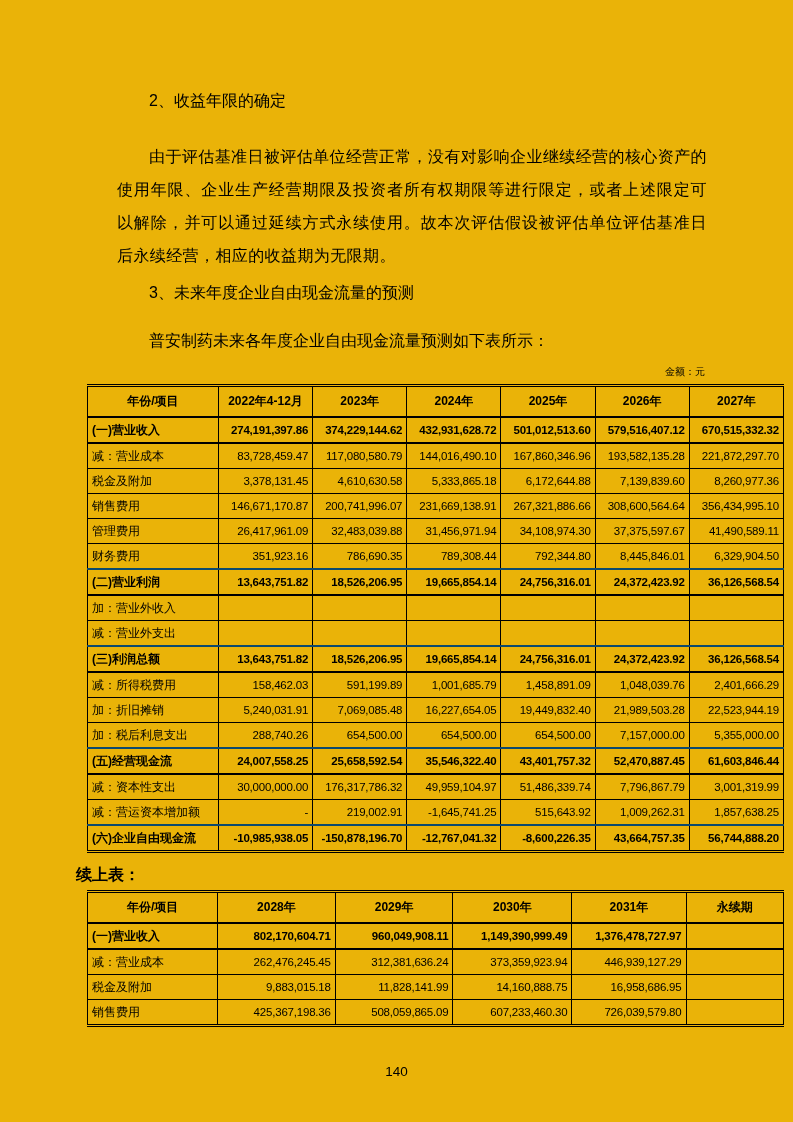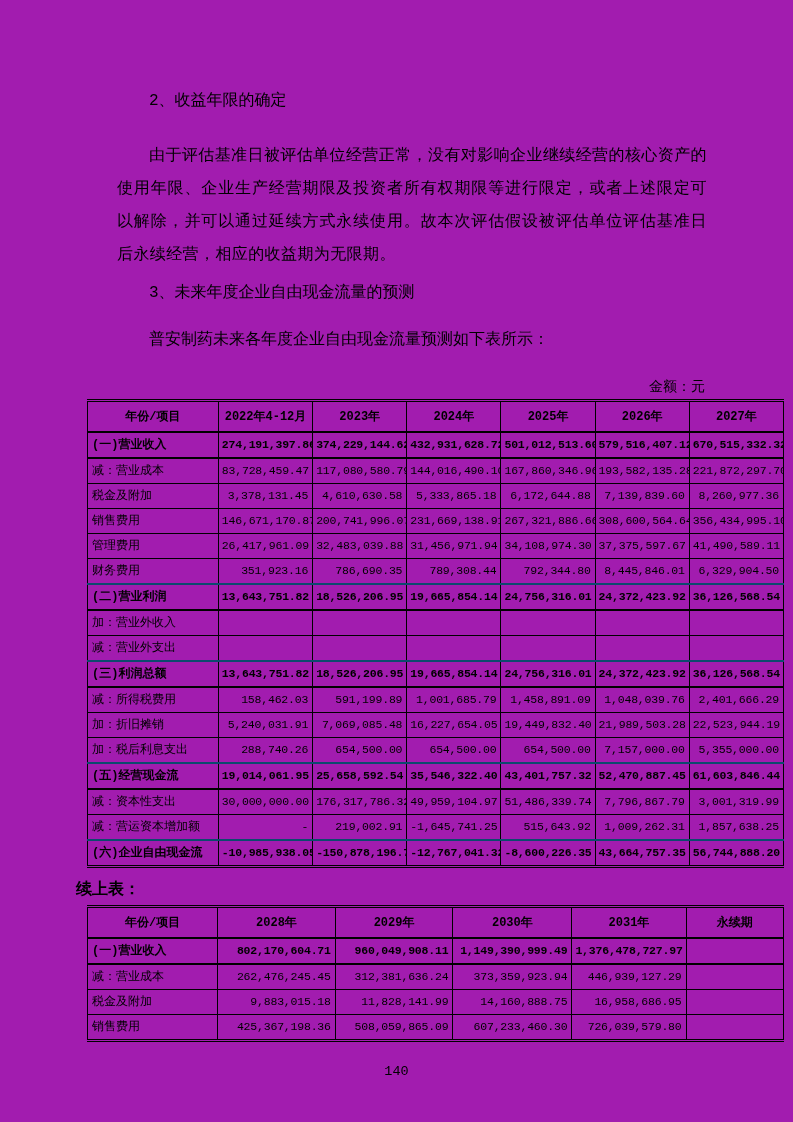--- a/index.html
+++ b/index.html
@@ -1,45 +1,45 @@
 <!DOCTYPE html>
 <html lang="zh"><head>
 <meta charset="utf-8">
 <style>
   html, body { margin:0; padding:0; background:#ffffff; }
   .page {
     position: relative;
     width: 793px;
     height: 1122px;
-    background: #a21caf;
+    background: #eab308;
     color: #000;
-    font-family: Liberation Mono, monospace;
+    font-family: Liberation Sans, sans-serif;
     overflow: hidden;
   }
   .content { padding-top: 88px; }
   .text-block {
     margin-left: 117px;
     width: 590px;
     font-size: 16px;
     line-height: 33px;
   }
   .heading { line-height: 26px; text-indent: 2em; }
   .para {
     margin-top: 26px;
     text-align: justify;
     text-indent: 2em;
     letter-spacing: 0.4px;
   }
   .heading-3 { margin-top: 8px; }
   .intro { margin-top: 18px; text-indent: 2em; }
   .table-block { margin-left: 87px; width: 620px; }
   .amount-unit {
-    margin-top: 18px;
+    margin-top: 3px;
     text-align: right;
-    font-size: 14px;
+    font-size: 10px;
     line-height: 24px;
     padding-right: 2px;
   }
   .fin-table {
     width: 697px;
     table-layout: fixed;
     border-collapse: collapse;
     border-top: 3px double #000;
     border-bottom: 3px double #000;
   }
@@ -236,21 +236,21 @@
               <td class="label-cell">加：税后利息支出</td>
               <td class="num-cell">288,740.26</td>
               <td class="num-cell">654,500.00</td>
               <td class="num-cell">654,500.00</td>
               <td class="num-cell">654,500.00</td>
               <td class="num-cell">7,157,000.00</td>
               <td class="num-cell">5,355,000.00</td>
             </tr>
             <tr class="section-row">
               <td class="label-cell">(五)经营现金流</td>
-              <td class="num-cell">19,014,061.95</td>
+              <td class="num-cell">24,007,558.25</td>
               <td class="num-cell">25,658,592.54</td>
               <td class="num-cell">35,546,322.40</td>
               <td class="num-cell">43,401,757.32</td>
               <td class="num-cell">52,470,887.45</td>
               <td class="num-cell">61,603,846.44</td>
             </tr>
             <tr>
               <td class="label-cell">减：资本性支出</td>
               <td class="num-cell">30,000,000.00</td>
               <td class="num-cell">176,317,786.32</td>

